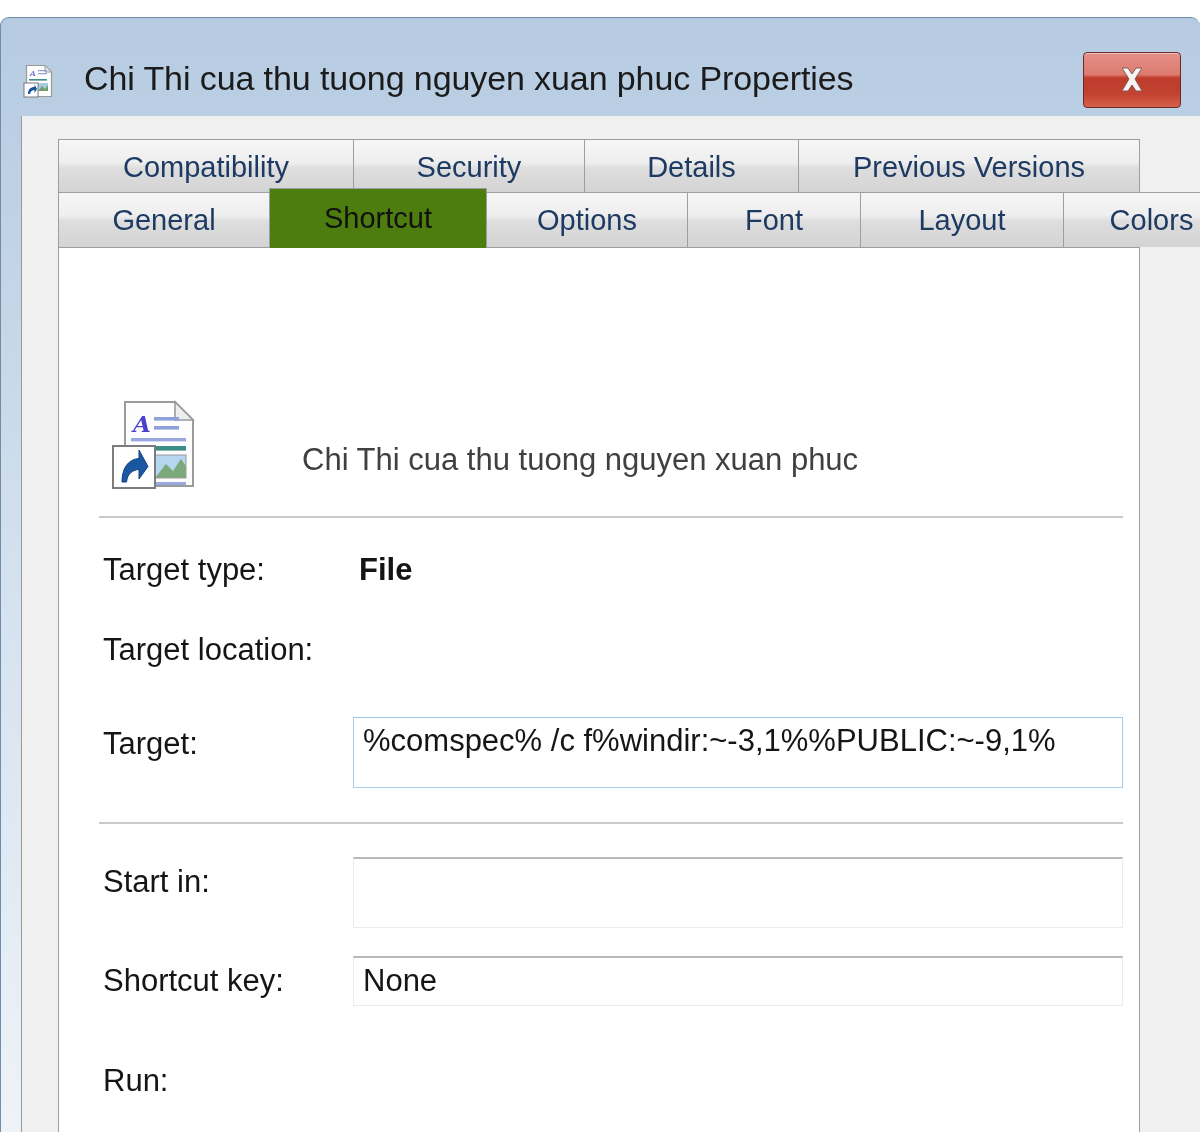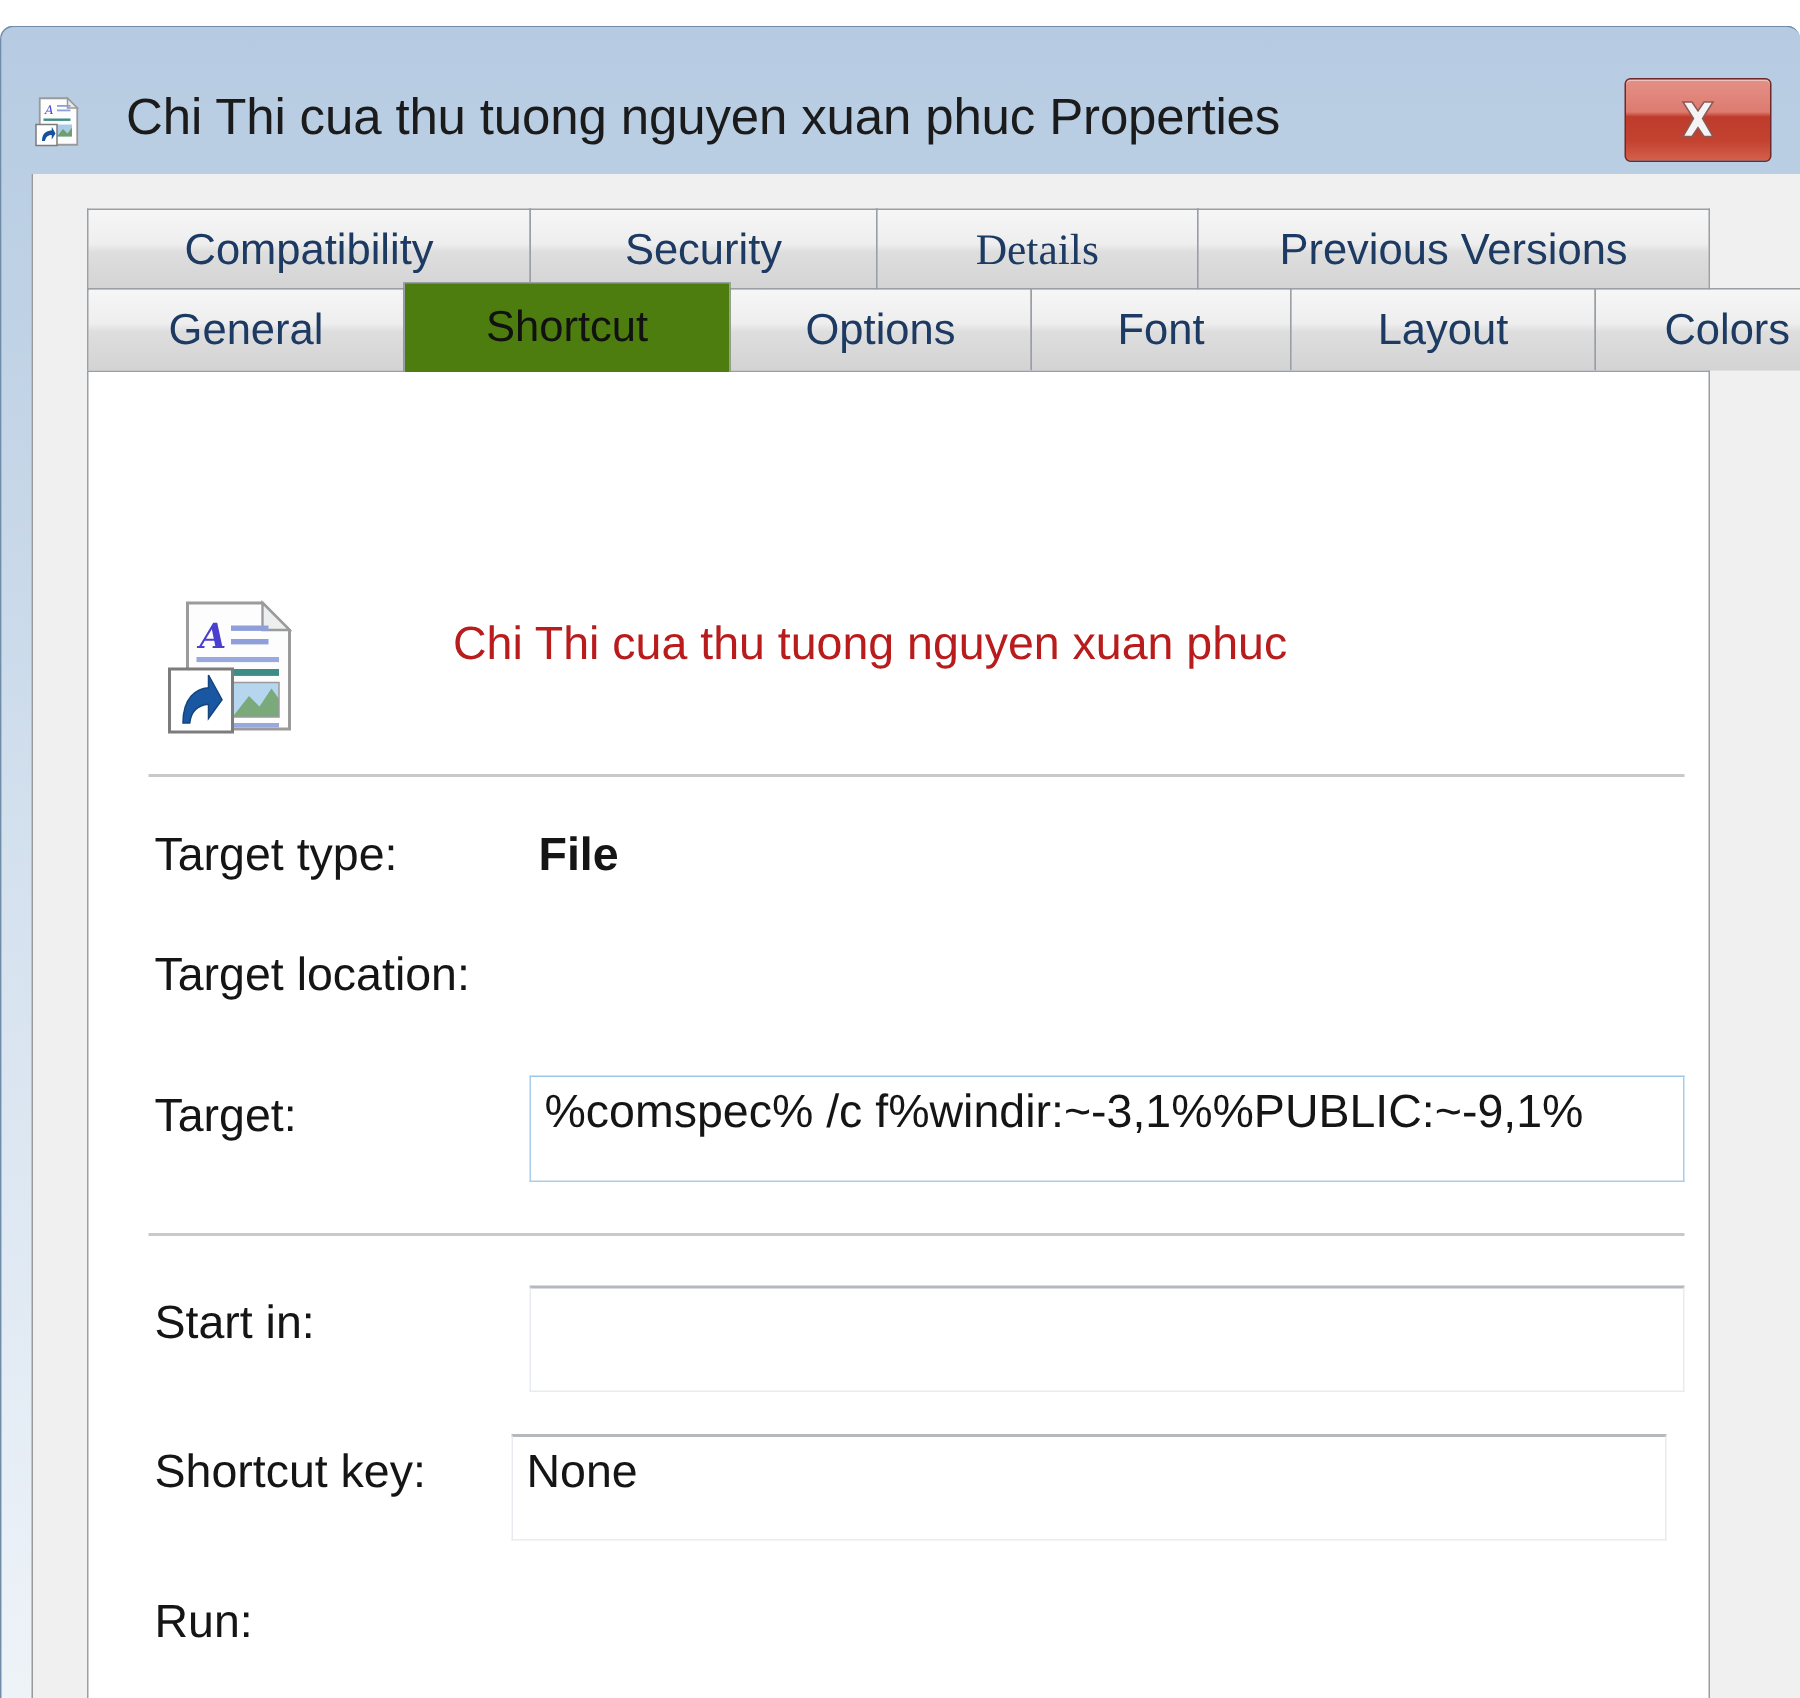--- a/index.html
+++ b/index.html
@@ -136,23 +136,23 @@
   #file-icon {
     position: absolute;
     left: 50px;
     top: 148px;
     width: 96px;
     height: 96px;
   }
   #file-name {
     position: absolute;
     left: 243px;
-    top: 163px;
-    font-size: 31px;
-    color: #b91c1c;
+    top: 194px;
+    font-size: 31px;
+    color: #404040;
     white-space: nowrap;
   }
 
   .divider {
     position: absolute;
     left: 40px;
     width: 1024px;
     height: 0;
     border-top: 2px solid #c9c9c9;
   }
@@ -248,21 +248,21 @@
 
     <div id="tabs">
 
       <div class="tab-row" id="tab-row-top">
         <div class="tab" style="left:0px;width:296px;text-align:center;">
           <span>Compatibility</span>
         </div>
         <div class="tab" style="left:295px;width:232px;">
           <span>Security</span>
         </div>
-        <div class="tab" style="left:526px;width:215px;font-family:Liberation Serif, serif;">
+        <div class="tab" style="left:526px;width:215px;">
           <span>Details</span>
         </div>
         <div class="tab" style="left:740px;width:342px;">
           <span>Previous Versions</span>
         </div>
       </div>
 
       <div class="tab-row" id="tab-row-bottom">
         <div class="tab" style="left:0px;width:212px;">
           <span>General</span>
@@ -317,19 +317,19 @@
 
       <div class="field-label" style="left:44px; top:478px;">Target:</div>
       <div class="textbox focused" style="left:294px; top:469px; width:770px; height:71px;">%comspec% /c f%windir:~-3,1%%PUBLIC:~-9,1%</div>
 
       <div class="divider" id="divider-2"></div>
 
       <div class="field-label" style="left:44px; top:616px;">Start in:</div>
       <div class="textbox" style="left:294px; top:609px; width:770px; height:71px;"></div>
 
       <div class="field-label" style="left:44px; top:715px;">Shortcut key:</div>
-      <div class="textbox" style="left:282px; top:708px; width:770px; height:71px;">None</div>
+      <div class="textbox" style="left:294px; top:708px; width:770px; height:50px;">None</div>
 
       <div class="field-label" style="left:44px; top:815px;">Run:</div>
 
     </div>
   </div>
 </div>
 
 </body></html>

